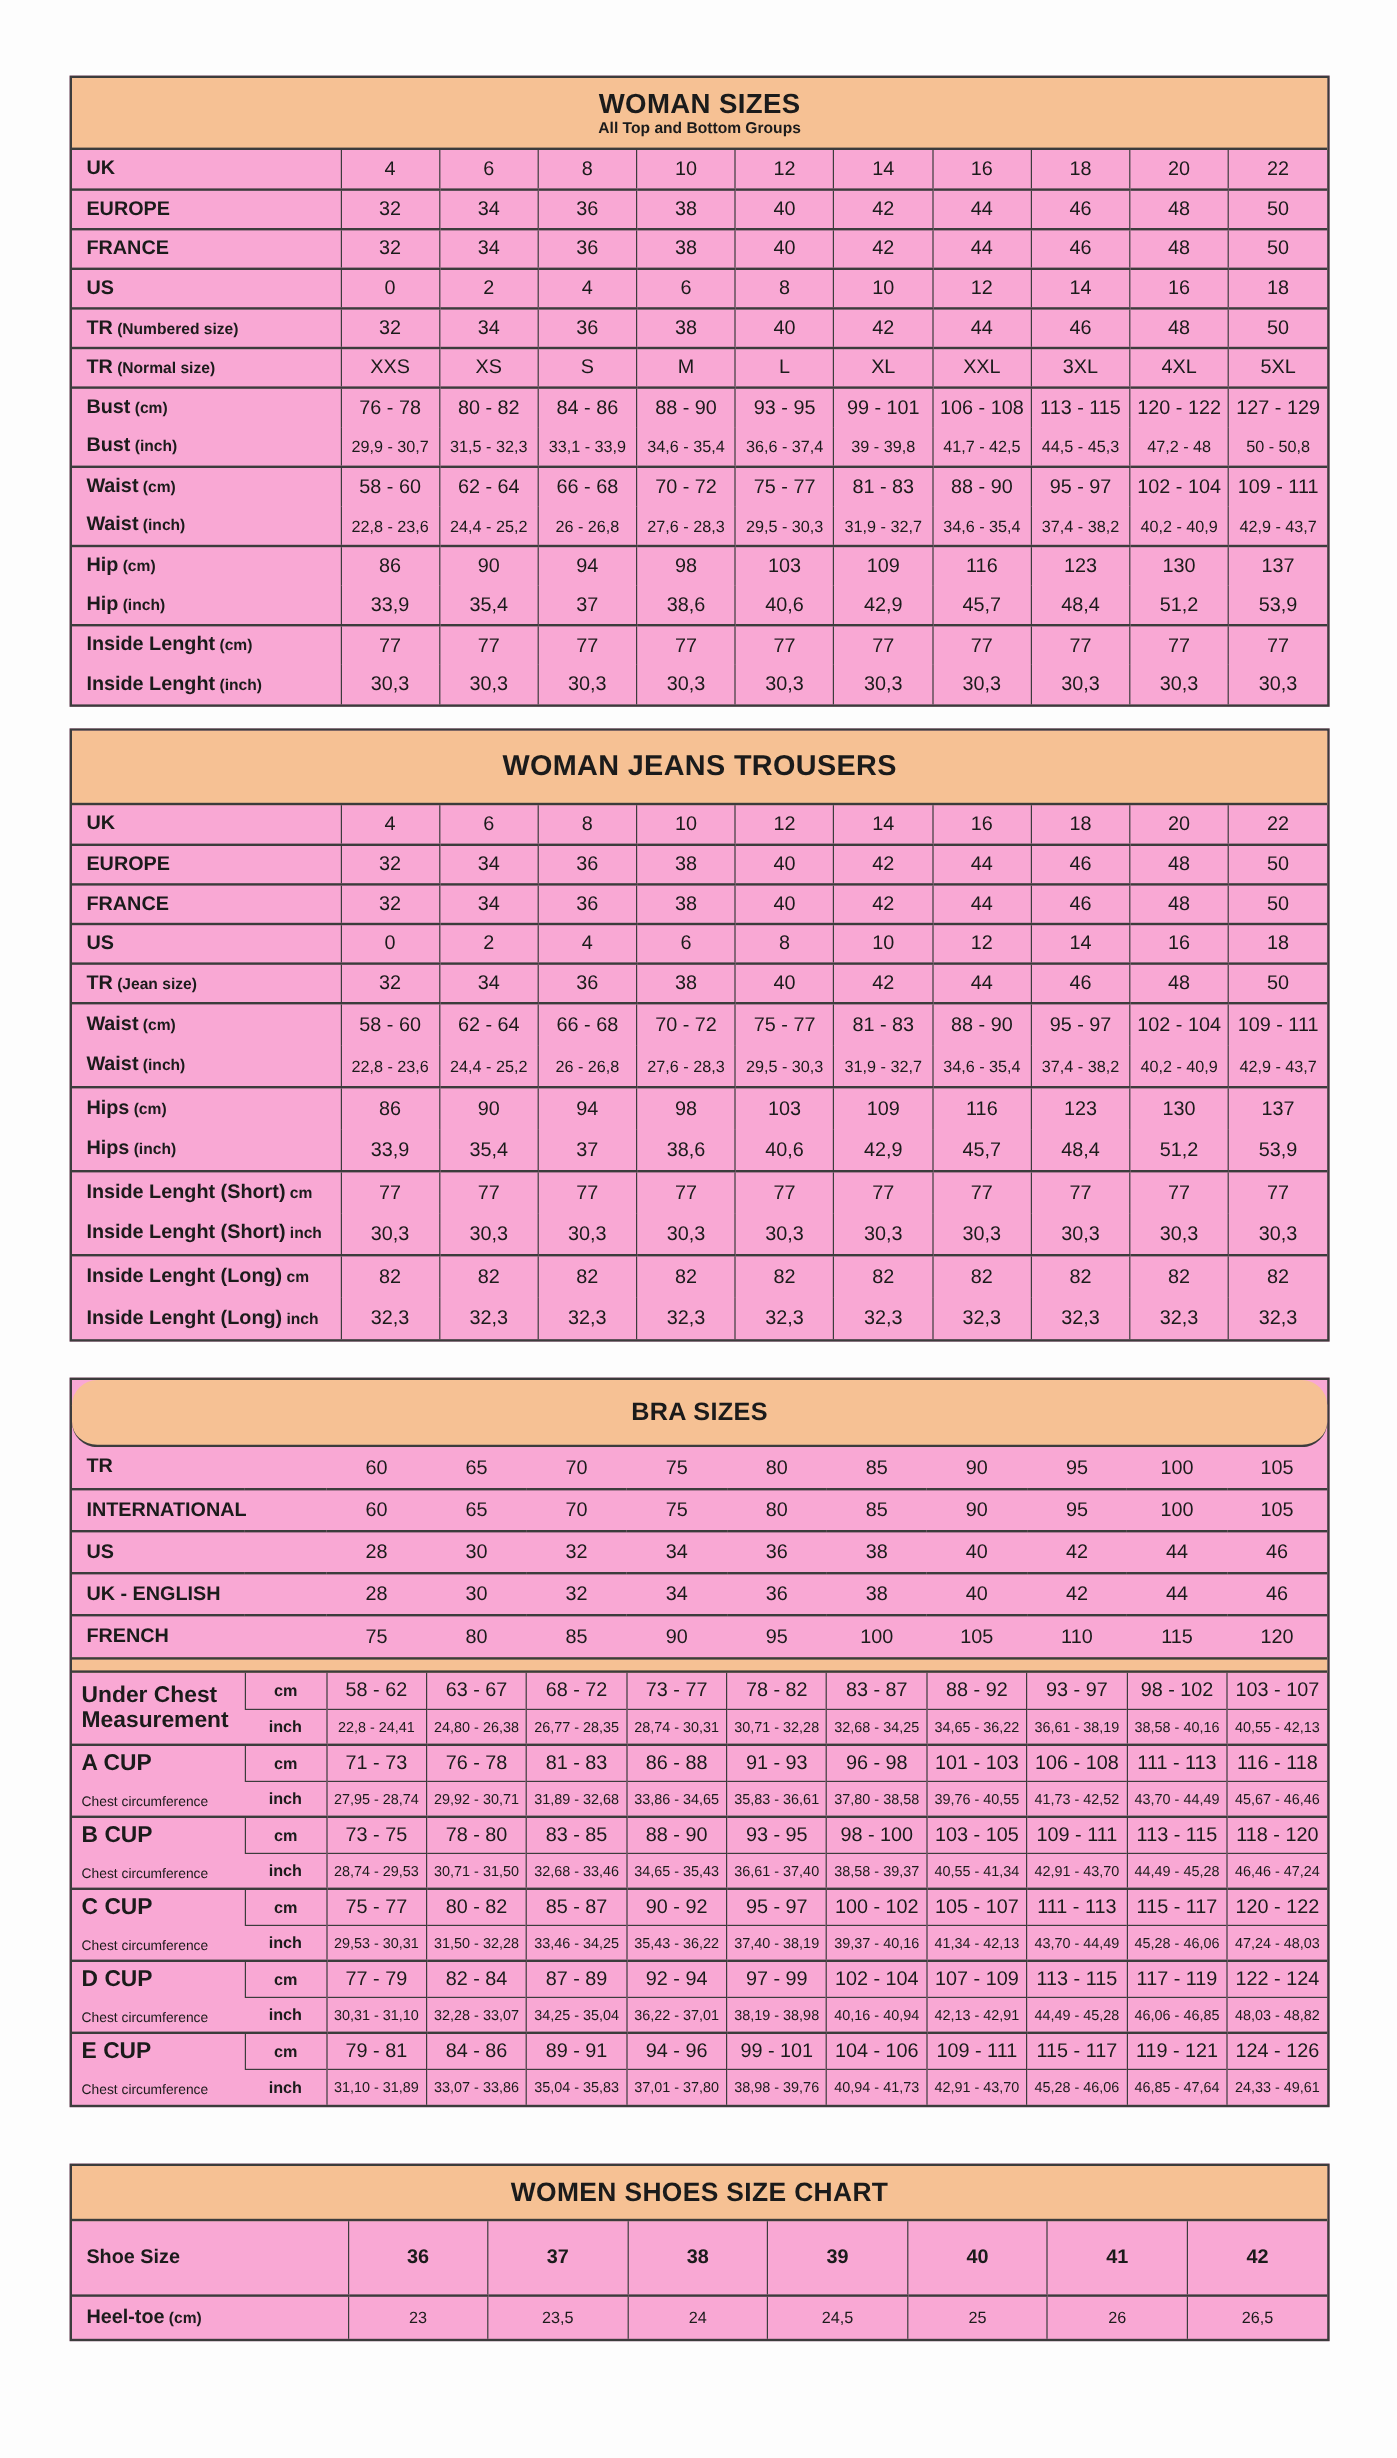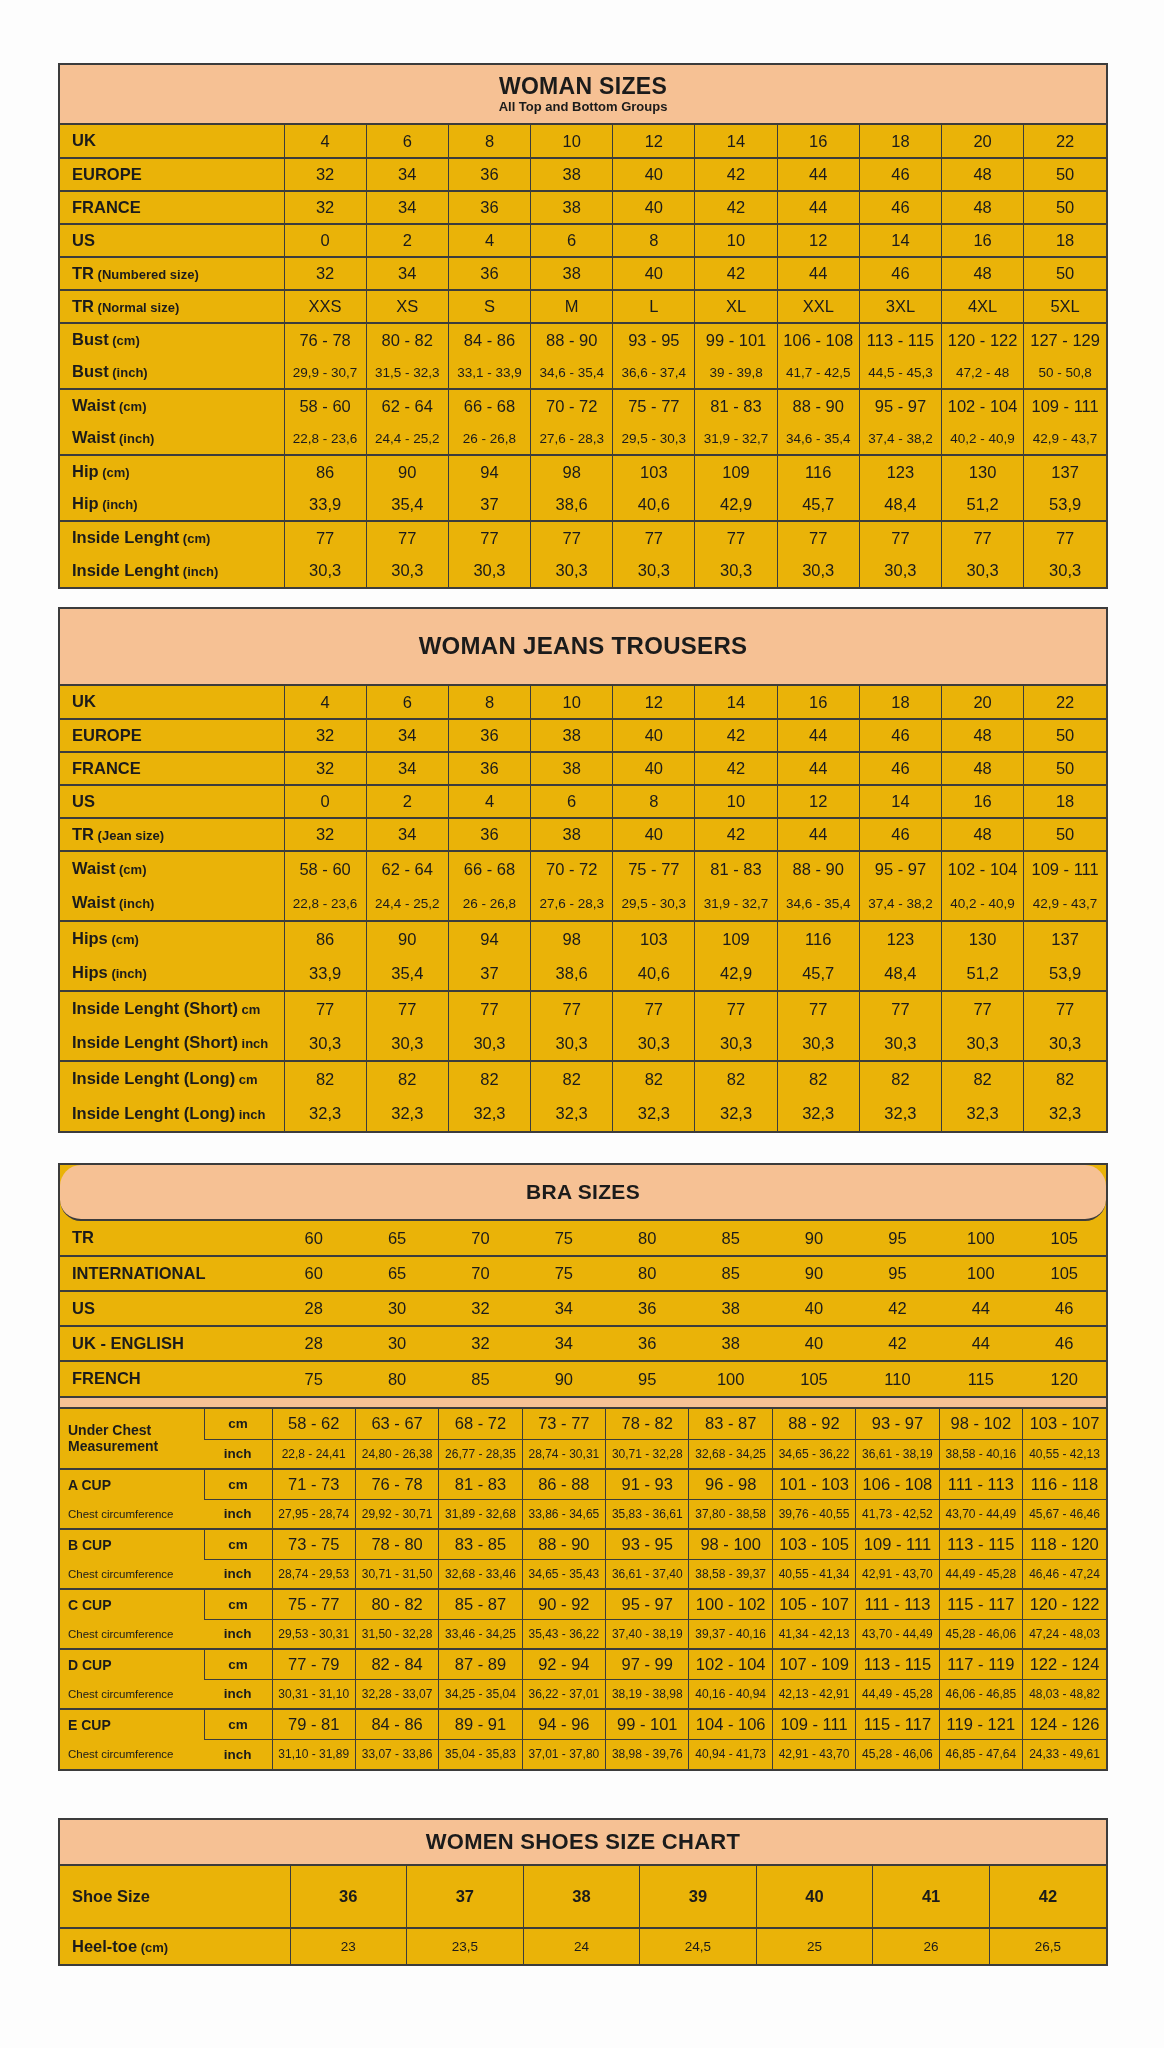--- a/index.html
+++ b/index.html
@@ -8,21 +8,21 @@
     --tx:#1b1b1b;
   }
   *{box-sizing:border-box;}
   html,body{margin:0;padding:0;}
   body{
     width:1164px;height:2048px;overflow:hidden;
     background:#fdfdfd;color:var(--tx);
     font-family:"Liberation Sans",sans-serif;
   }
   .page{padding:63px 56px 0 58px;}
-  .chart{border:2px solid var(--bc);background:#eab308;}
+  .chart{border:2px solid var(--bc);background:#f9a8d4;}
   .hdr{
     background:var(--peach);
     border-bottom:2px solid var(--bc);
     display:flex;flex-direction:column;align-items:center;justify-content:center;
     line-height:1.1;
   }
   .title{font-weight:bold;letter-spacing:.3px;}
   .subtitle{font-weight:bold;}
 
   table.grid{width:100%;border-collapse:collapse;table-layout:fixed;}
@@ -47,33 +47,33 @@
   .val.b{font-weight:bold;}
 
   
   .t1 .hdr{height:60px;}
   .t1 .title{font-size:23px;}
   .t1 .subtitle{font-size:13px;}
   .t1 tr{height:33px;}
 
   
   .t2{margin-top:18px;}
-  .t2 .hdr{height:77px;}
+  .t2 .hdr{height:62px;}
   .t2 .title{font-size:24px;}
   .t2 tr{height:33px;}
   .t2 tr.pair{height:35px;}
 
   
   .t3{margin-top:30px;}
   .t3 .hdr{height:56px;border-radius:21px;}
   .t3 .title{font-size:21px;}
   .t3 .upper tr{height:35px;}
   .t3 .lower tr{height:30px;}
   .t3 .lower .lbl{padding-left:8px !important;}
-  .t3 .lower .lbl-main{font-size:14px;}
+  .t3 .lower .lbl-main{font-size:19px;}
   .divider{height:13px;background:var(--peach);border-top:2px solid var(--bc);border-bottom:2px solid var(--bc);}
 
   
   .t4{margin-top:47px;}
   .t4 .hdr{height:46px;}
   .t4 .title{font-size:22px;}
   .t4 tr:first-child{height:62px;padding-left:16px;}
   .t4 tr:last-child{height:36px;}
 </style>
 </head>

